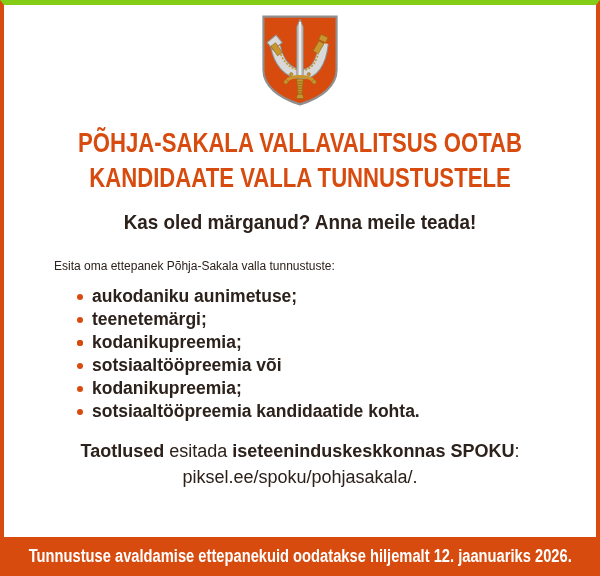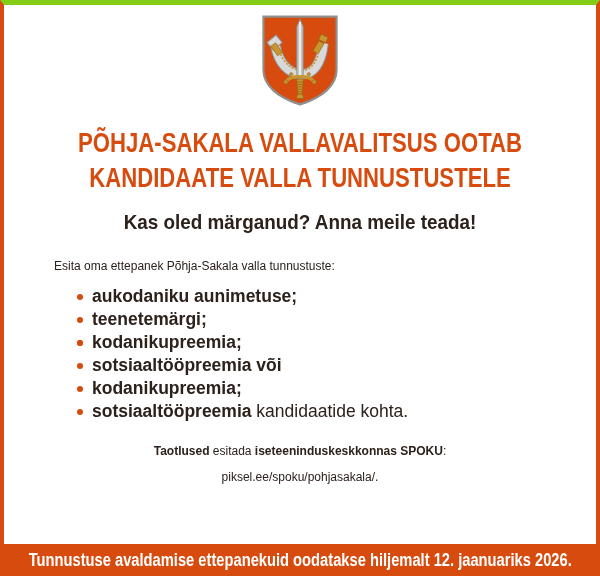--- a/index.html
+++ b/index.html
@@ -54,34 +54,34 @@
     font-weight: bold;
     line-height: 23px;
   }
   .dot {
     position: absolute;
     left: -15px; top: 8.5px;
     width: 6px; height: 6px;
     border-radius: 50%;
     background: #D84B0E;
   }
-  .li-regular { font-weight: normal; text-align: center; }
+  .li-regular { font-weight: bold; text-align: center; }
 
   .apply {
     margin-top: 15px;
     text-align: center;
-    font-size: 12px;
+    font-size: 18px;
     line-height: 26px;
   }
   .bold-seg { font-weight: bold; }
 
   .footer {
     position: absolute;
     left: -4px; right: -4px; bottom: 0;
-    height: 32px;
+    height: 39px;
     background: #D84B0E;
     color: #ffffff;
     display: flex;
     align-items: center;
     justify-content: center;
   }
   .footer-inner {
     font-weight: bold;
     font-size: 17.5px;
     white-space: nowrap;

